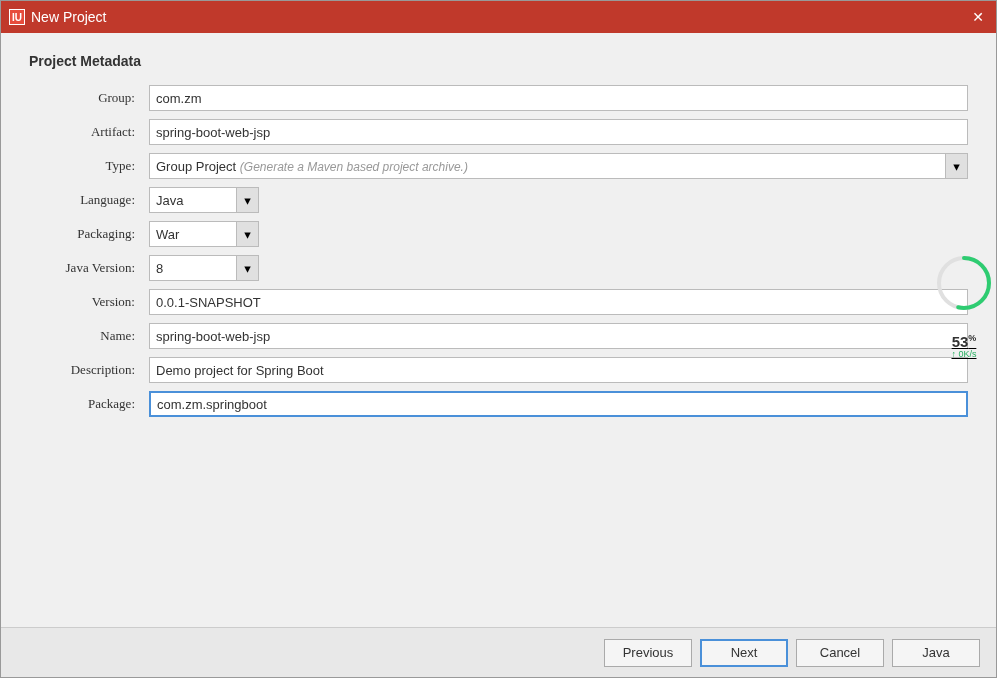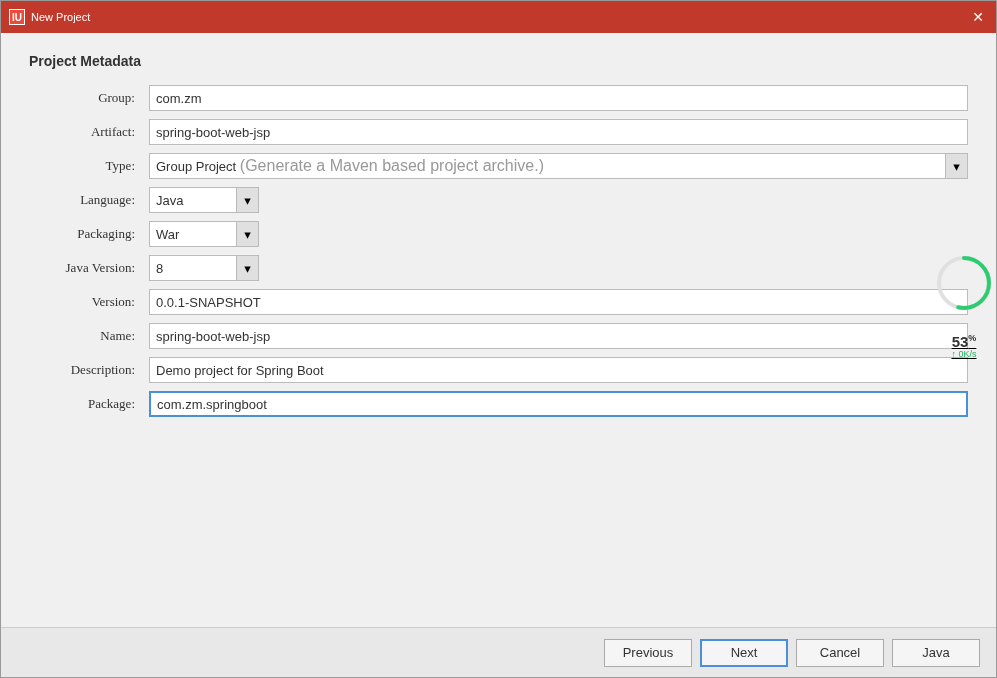--- a/index.html
+++ b/index.html
@@ -49,21 +49,21 @@
       display: flex;
       align-items: center;
       justify-content: center;
       color: white;
       font-size: 10px;
       font-weight: bold;
     }
 
     .title-bar-title {
       color: white;
-      font-size: 11px;
+      font-size: 14px;
       flex: 1;
     }
 
     .title-bar-close {
       width: 20px;
       height: 20px;
       color: white;
       cursor: pointer;
       display: flex;
       align-items: center;
@@ -129,21 +129,22 @@
       flex: 1;
       padding: 2px 6px;
       font-size: 13px;
       color: #333;
       white-space: nowrap;
       overflow: hidden;
     }
 
     .form-select-hint {
       color: #999;
-      font-size: 16px;
+      font-size: 12px;
+      font-style: italic;
     }
 
     .form-select-arrow {
       width: 22px;
       height: 100%;
       background: #e0e0e0;
       border-left: 1px solid #bbb;
       display: flex;
       align-items: center;
       justify-content: center;

